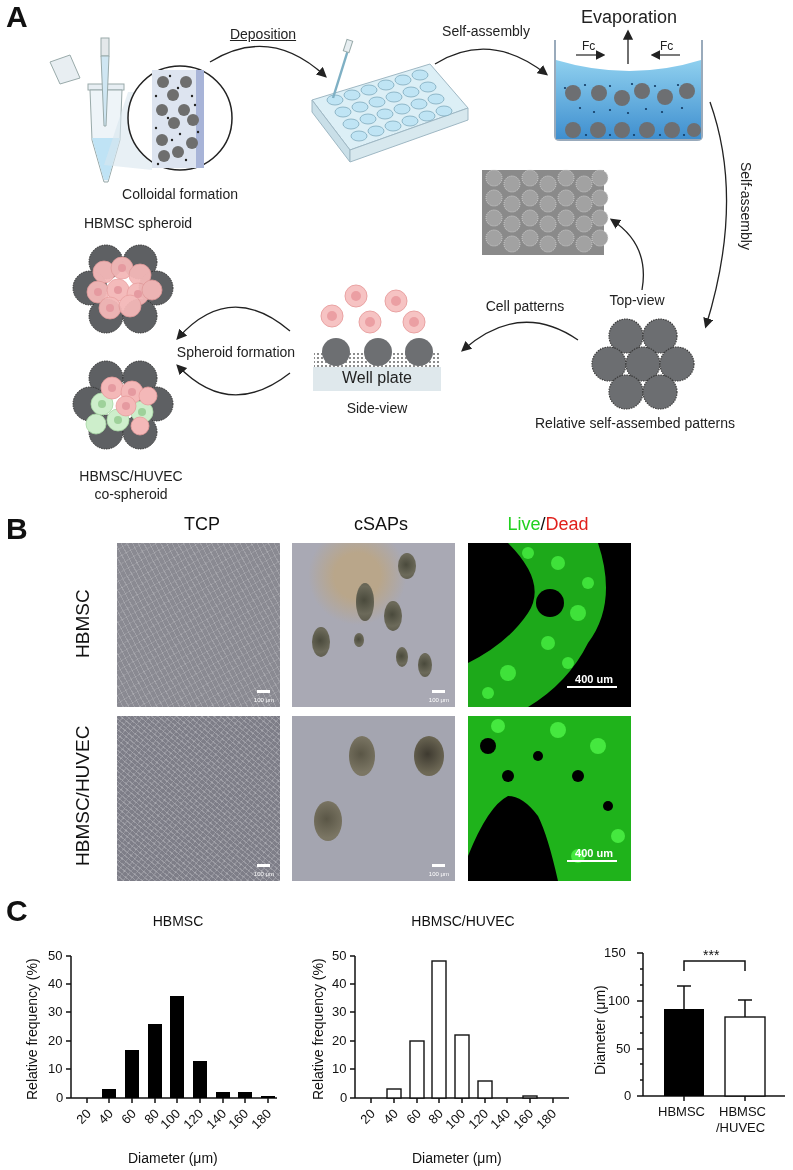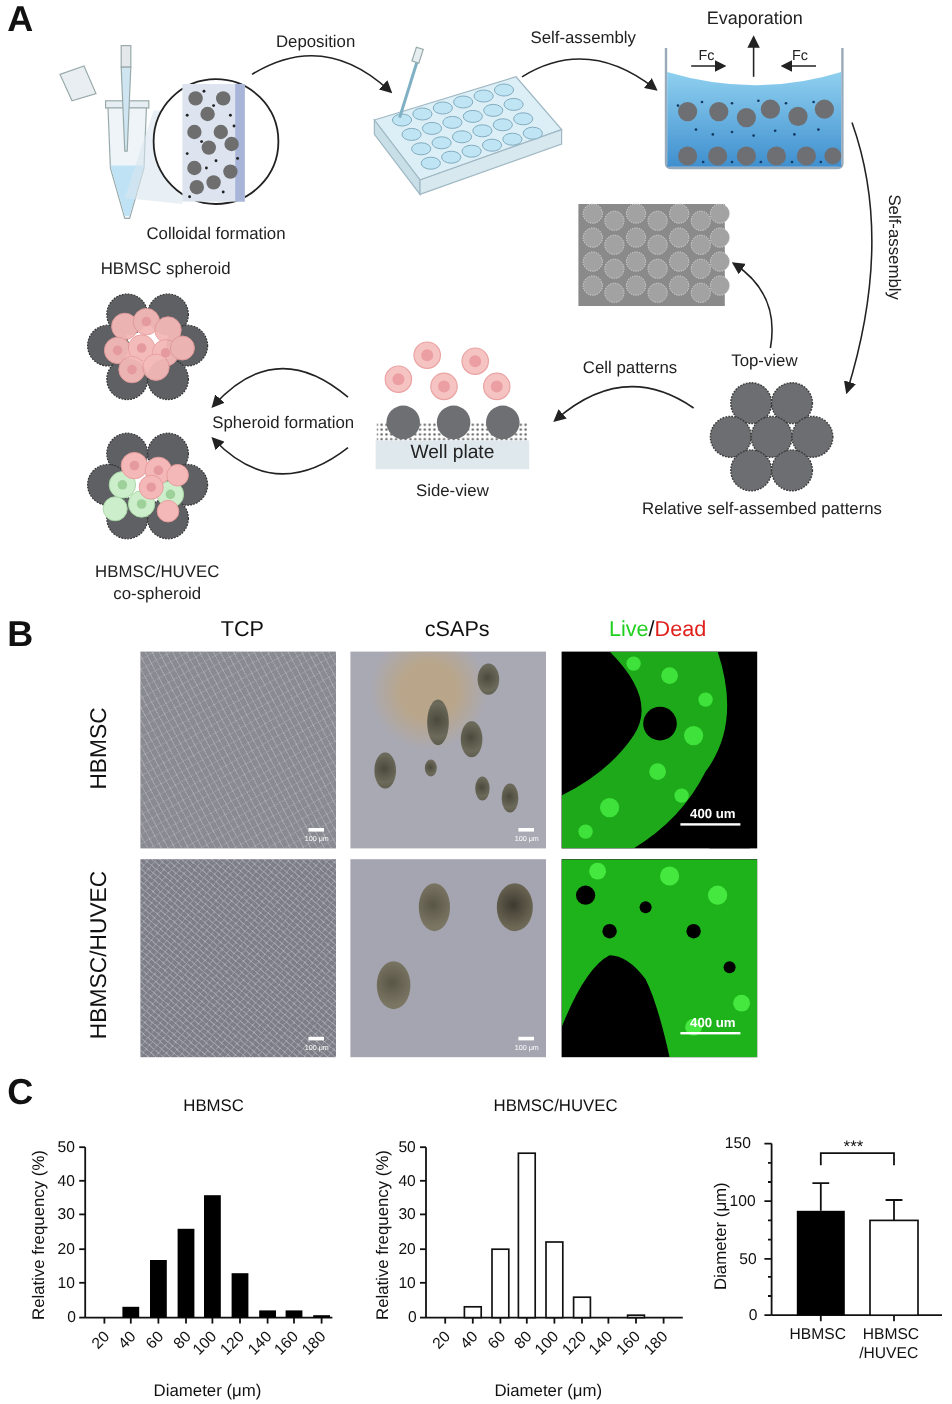--- a/index.html
+++ b/index.html
@@ -308,23 +308,23 @@
       </g>
     <g fill="#9ed19a">
         <circle cx="102" cy="404" r="4"></circle>
         <circle cx="118" cy="420" r="4"></circle>
         <circle cx="142" cy="412" r="4"></circle>
       </g>
   </g>
 </svg>
 
 <div class="lbl lbl-c" style="left:180px;top:186px;">Colloidal formation</div>
-<div class="lbl lbl-c" style="left:263px;top:26px;">Deposition</div>
+<div class="lbl lbl-c" style="left:263px;top:26px;text-decoration:underline;">Deposition</div>
 <div class="lbl lbl-c" style="left:486px;top:23px;">Self-assembly</div>
-<div class="lbl lbl-c" style="left:629px;top:7px;font-size:15px;">Evaporation</div>
+<div class="lbl lbl-c" style="left:629px;top:7px;font-size:18px;">Evaporation</div>
 <div class="lbl" style="left:582px;top:39px;font-size:12px;">Fc</div>
 <div class="lbl" style="left:660px;top:39px;font-size:12px;">Fc</div>
 <div class="lbl" style="left:754px;top:162px;transform:rotate(90deg);transform-origin:0 0;">Self-assembly</div>
 <div class="lbl lbl-c" style="left:637px;top:292px;">Top-view</div>
 <div class="lbl lbl-c" style="left:635px;top:415px;">Relative self-assembed patterns</div>
 <div class="lbl lbl-c" style="left:525px;top:298px;">Cell patterns</div>
 <div class="lbl lbl-c" style="left:377px;top:369px;font-size:16px;">Well plate</div>
 <div class="lbl lbl-c" style="left:377px;top:400px;">Side-view</div>
 <div class="lbl lbl-c" style="left:236px;top:344px;">Spheroid formation</div>
 <div class="lbl lbl-c" style="left:138px;top:215px;">HBMSC spheroid</div>

